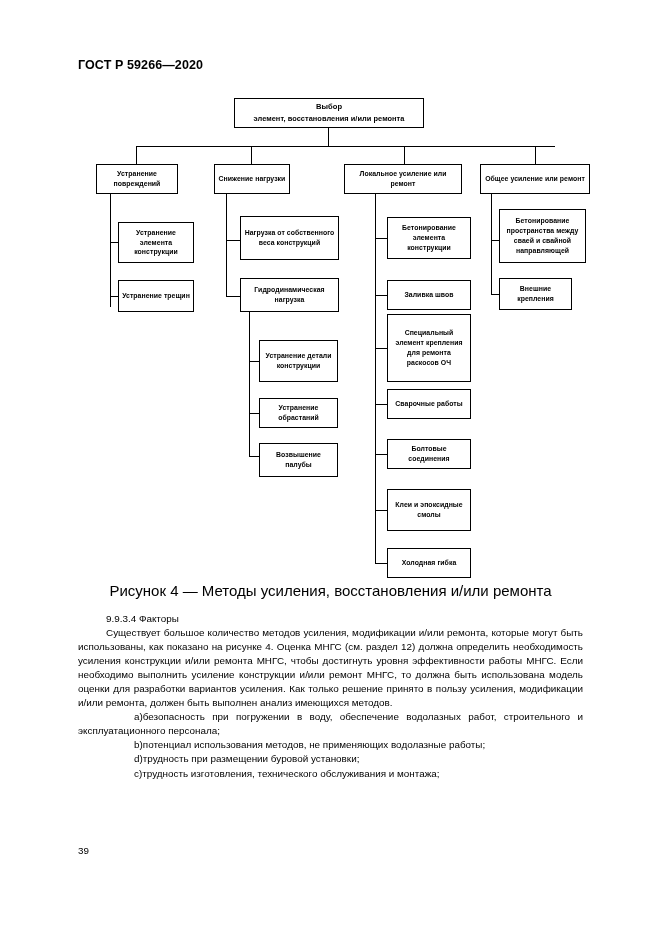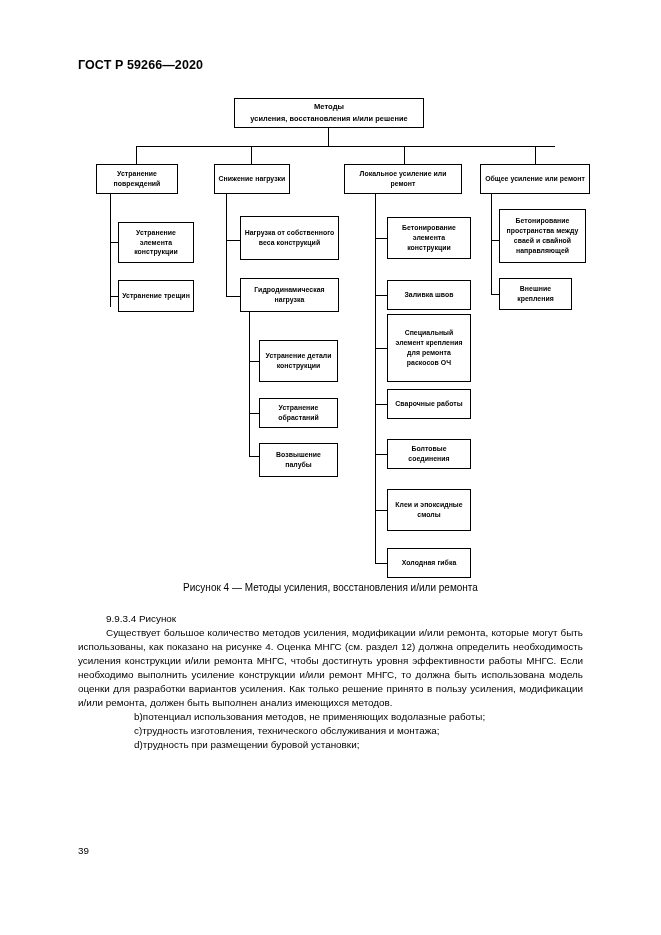--- a/index.html
+++ b/index.html
@@ -72,21 +72,21 @@
   .line.h { height: 1.4px; }
   .line.v { width: 1.4px; }
 
   
   .fig-caption {
     position: absolute;
     left: 0;
     top: 582px;
     width: 661px;
     text-align: center;
-    font-size: 10px;
+    font-size: 15px;
   }
 
   
   .body-text {
     position: absolute;
     left: 78px;
     top: 612px;
     width: 505px;
     font-size: 9.9px;
     line-height: 14.05px;
@@ -116,22 +116,22 @@
 <body>
 
 <div class="page">
 
   <div class="doc-header">ГОСТ Р 59266—2020</div>
 
   <div class="chart">
 
     <div class="node root" style="left:234px; top:98px; width:190px; height:30px;">
       <div>
-        <span class="ttl">Методы</span>
-        <span>усиления, восстановления и/или решение</span>
+        <span class="ttl">Выбор</span>
+        <span>элемент, восстановления и/или ремонта</span>
       </div>
     </div>
 
     <div class="line v" style="left:328px; top:128px; height:19px;"></div>
 
     <div class="line h" style="left:136px; top:146px; width:419px;"></div>
 
     <div class="line v" style="left:136px; top:146px; height:18px;"></div>
     <div class="line v" style="left:251px; top:146px; height:18px;"></div>
     <div class="line v" style="left:404px; top:146px; height:18px;"></div>
@@ -183,28 +183,31 @@
     <div class="line h" style="left:491px; top:240px; width:8px;"></div>
     <div class="line h" style="left:491px; top:294px; width:8px;"></div>
     <div class="node" style="left:499px; top:209px; width:87px; height:54px;">Бетонирование пространства между сваей и свайной направляющей</div>
     <div class="node" style="left:499px; top:278px; width:73px; height:32px;">Внешние крепления</div>
 
   </div>
 
   <div class="fig-caption">Рисунок 4 — Методы усиления, восстановления и/или ремонта</div>
 
   <div class="body-text">
-    <p>9.9.3.4 Рисунок</p>
+    <p>9.9.3.4 Факторы</p>
     <p>Существует большое количество методов усиления, модификации и/или ремонта, которые могут быть использованы, как показано на рисунке 4. Оценка МНГС (см. раздел 12) должна определить необходимость усиления конструкции и/или ремонта МНГС, чтобы достигнуть уровня эффективности работы МНГС. Если необходимо выполнить усиление конструкции и/или ремонт МНГС, то должна быть использована модель оценки для разработки вариантов усиления. Как только решение принято в пользу усиления, модификации и/или ремонта, должен быть выполнен анализ имеющихся методов.</p>
     <p class="list-item">
+      <span class="mk">a)</span><span>безопасность при погружении в воду, обеспечение водолазных работ, строительного и эксплуатационного персонала;</span>
+    </p>
+    <p class="list-item">
       <span class="mk">b)</span><span>потенциал использования методов, не применяющих водолазные работы;</span>
     </p>
     <p class="list-item">
+      <span class="mk">d)</span><span>трудность при размещении буровой установки;</span>
+    </p>
+    <p class="list-item">
       <span class="mk">c)</span><span>трудность изготовления, технического обслуживания и монтажа;</span>
     </p>
-    <p class="list-item">
-      <span class="mk">d)</span><span>трудность при размещении буровой установки;</span>
-    </p>
   </div>
 
   <div class="page-number">39</div>
 
 </div>
 
 </body></html>

